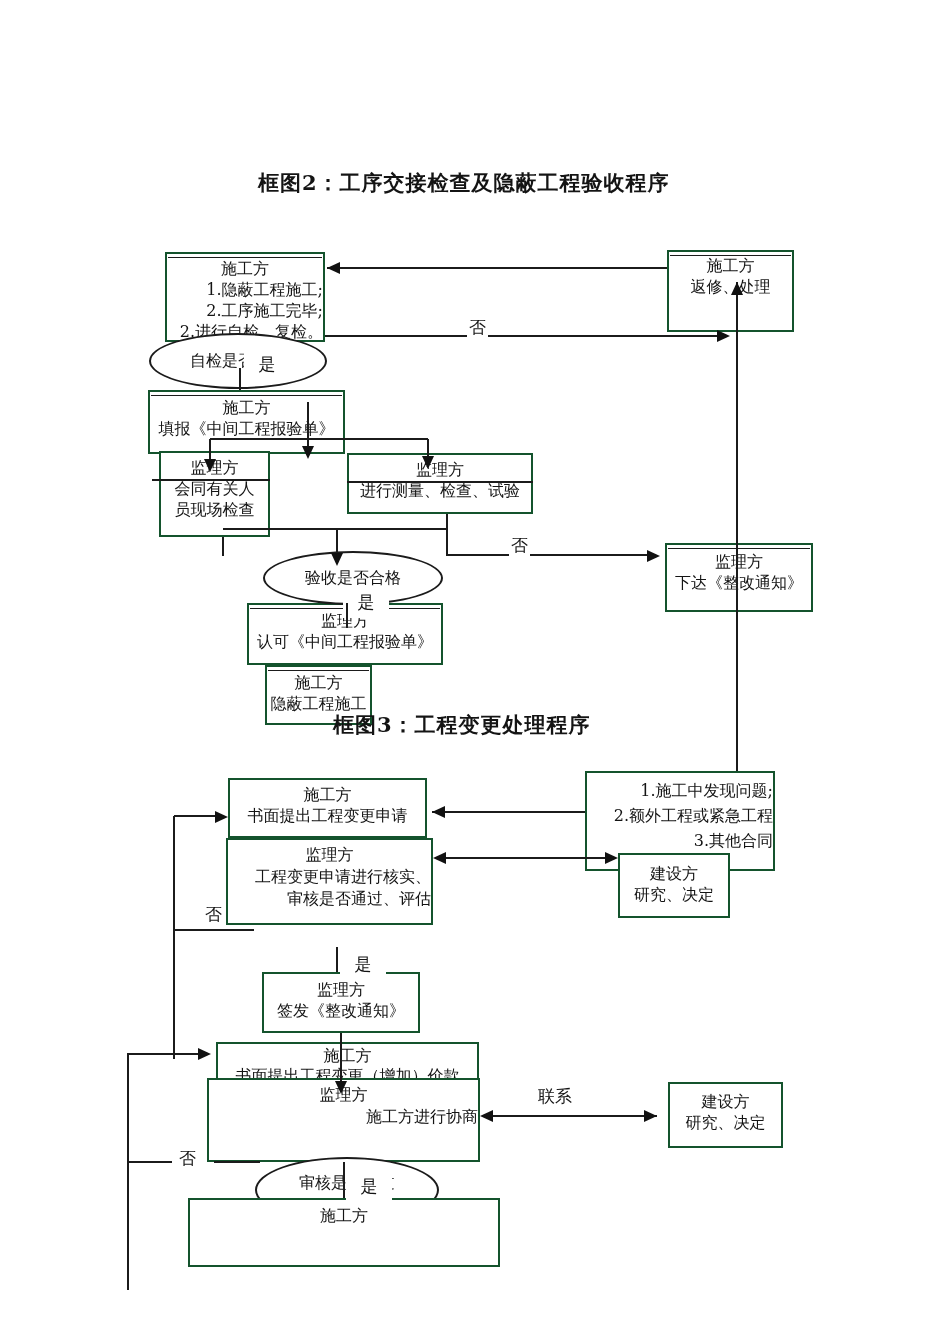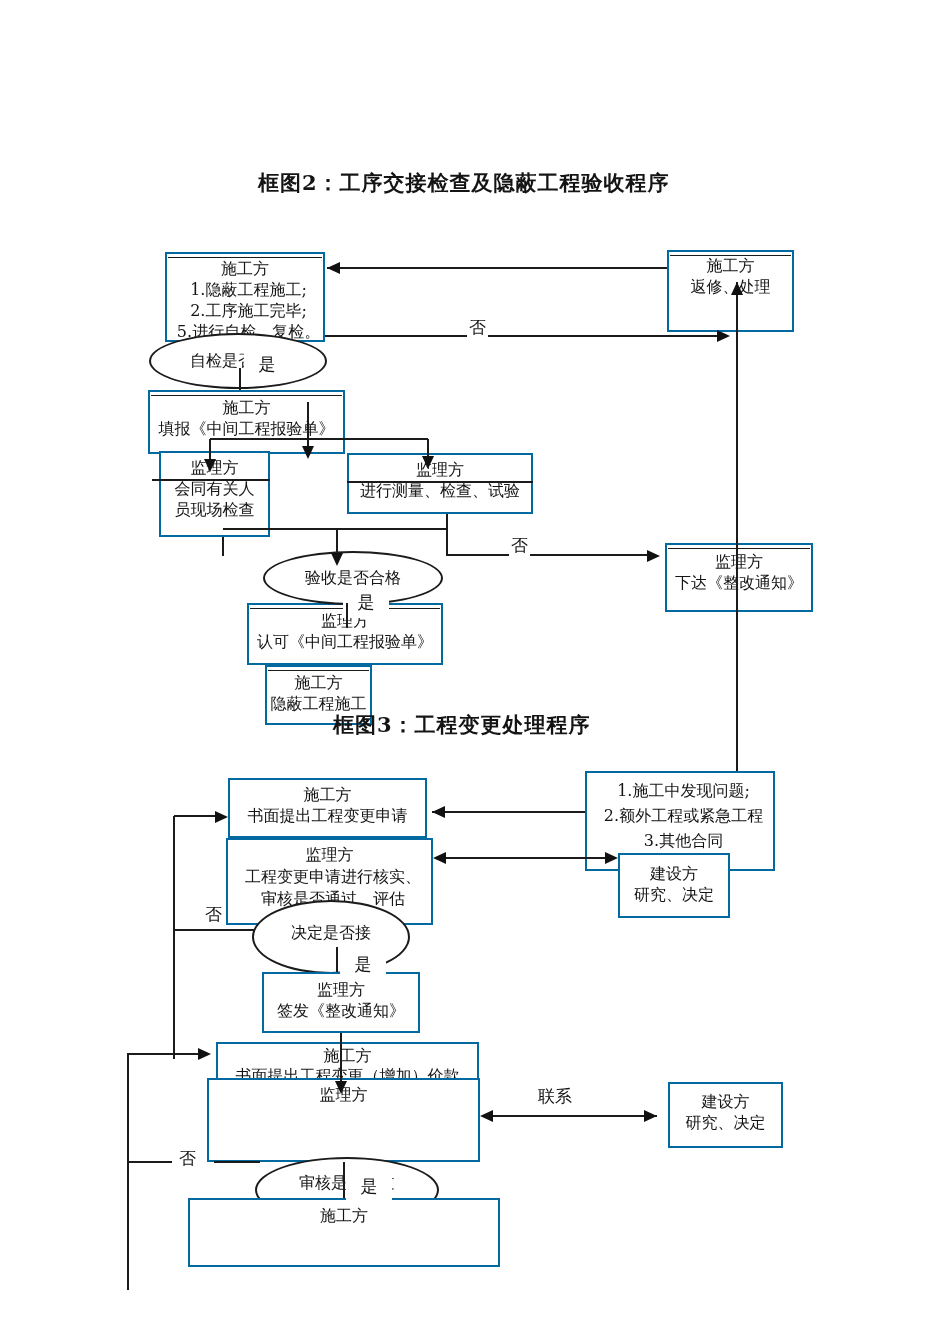--- a/index.html
+++ b/index.html
@@ -1,24 +1,24 @@
 <!DOCTYPE html>
 <html><head>
 <meta charset="utf-8">
 <style>
   html,body{margin:0;padding:0;background:#fff;}
   .page{position:relative;width:950px;height:1344px;background:#fff;overflow:hidden;
         font-family:"DejaVu Serif","Liberation Serif",serif;color:#141414;}
   .title{position:absolute;font-size:21px;font-weight:600;letter-spacing:1px;white-space:nowrap;}
-  .box{position:absolute;background:#fff;border:2px solid #0369a1;box-sizing:border-box;
+  .box{position:absolute;background:#fff;border:2px solid #14532d;box-sizing:border-box;
        font-size:16px;line-height:21px;white-space:nowrap;}
   .dbl::after{content:"";position:absolute;left:1px;right:1px;top:2.5px;height:1.3px;background:#1b1b1b;}
   .bl{position:relative;}
   .c{text-align:center;}
-  .l{text-align:center;padding-left:7px;}
+  .l{text-align:right;padding-left:7px;}
   .ell{position:absolute;background:#fff;border:2px solid #1b1b1b;border-radius:50%;box-sizing:border-box;
        display:flex;align-items:center;justify-content:center;font-size:16px;white-space:nowrap;}
   .hl{position:absolute;height:1.8px;background:#1b1b1b;}
   .vl{position:absolute;width:1.8px;background:#1b1b1b;}
   .arr{position:absolute;width:0;height:0;}
   .ar{border-top:6px solid transparent;border-bottom:6px solid transparent;border-left:13px solid #111;}
   .al{border-top:6px solid transparent;border-bottom:6px solid transparent;border-right:13px solid #111;}
   .ad{border-left:6px solid transparent;border-right:6px solid transparent;border-top:13px solid #111;}
   .au{border-left:6px solid transparent;border-right:6px solid transparent;border-bottom:13px solid #111;}
   .ylab{position:absolute;width:46px;height:32px;background:#fff;display:flex;align-items:center;
@@ -29,21 +29,21 @@
 <body>
 
 <div class="page">
 
   <div class="title" style="left:258px;top:169px;">框图2：工序交接检查及隐蔽工程验收程序</div>
 
   <div class="box dbl" style="left:165px;top:252px;width:160px;height:90px;padding-top:4px;line-height:21px;">
     <div class="bl c">施工方</div>
     <div class="bl l">1.隐蔽工程施工;</div>
     <div class="bl l">2.工序施工完毕;</div>
-    <div class="bl l">5.进行自检、复检。</div>
+    <div class="bl l">2.进行自检、复检。</div>
   </div>
 
   <div class="box dbl" style="left:667px;top:250px;width:127px;height:82px;padding-top:3px;">
     <div class="bl c">施工方</div>
     <div class="bl c">返修、处理</div>
   </div>
 
   <div class="ell" style="left:149px;top:333px;width:178px;height:56px;">
     <span>自检是否合格</span>
   </div>
@@ -100,36 +100,34 @@
     <div class="bl c">监理方</div>
     <div class="bl l">工程变更申请进行核实、</div>
     <div class="bl l">审核是否通过、评估</div>
   </div>
 
   <div class="box" style="left:618px;top:853px;width:112px;height:65px;padding-top:8px;">
     <div class="bl c">建设方</div>
     <div class="bl c">研究、决定</div>
   </div>
 
-  <div class="ell" style="left:252px;top:900px;width:158px;height:74px;padding-bottom:8px;">
-    <span>决定是否接</span>
-  </div>
 
   <div class="box" style="left:262px;top:972px;width:158px;height:61px;padding-top:5px;">
     <div class="bl c">监理方</div>
     <div class="bl c">签发《整改通知》</div>
   </div>
 
   <div class="box" style="left:216px;top:1042px;width:263px;height:44px;padding-top:2px;line-height:20px;">
     <div class="bl c">施工方</div>
     <div class="bl c">书面提出工程变更（增加）价款</div>
   </div>
 
   <div class="box" style="left:207px;top:1078px;width:273px;height:84px;padding-top:4px;line-height:22px;">
     <div class="bl c">监理方</div>
+    <div class="bl l">施工方进行协商</div>
   </div>
 
   <div class="box" style="left:668px;top:1082px;width:115px;height:66px;padding-top:7px;">
     <div class="bl c">建设方</div>
     <div class="bl c">研究、决定</div>
   </div>
 
   <div class="ell" style="left:255px;top:1157px;width:184px;height:66px;padding-bottom:14px;">
     <span>审核是否通过</span>
   </div>

